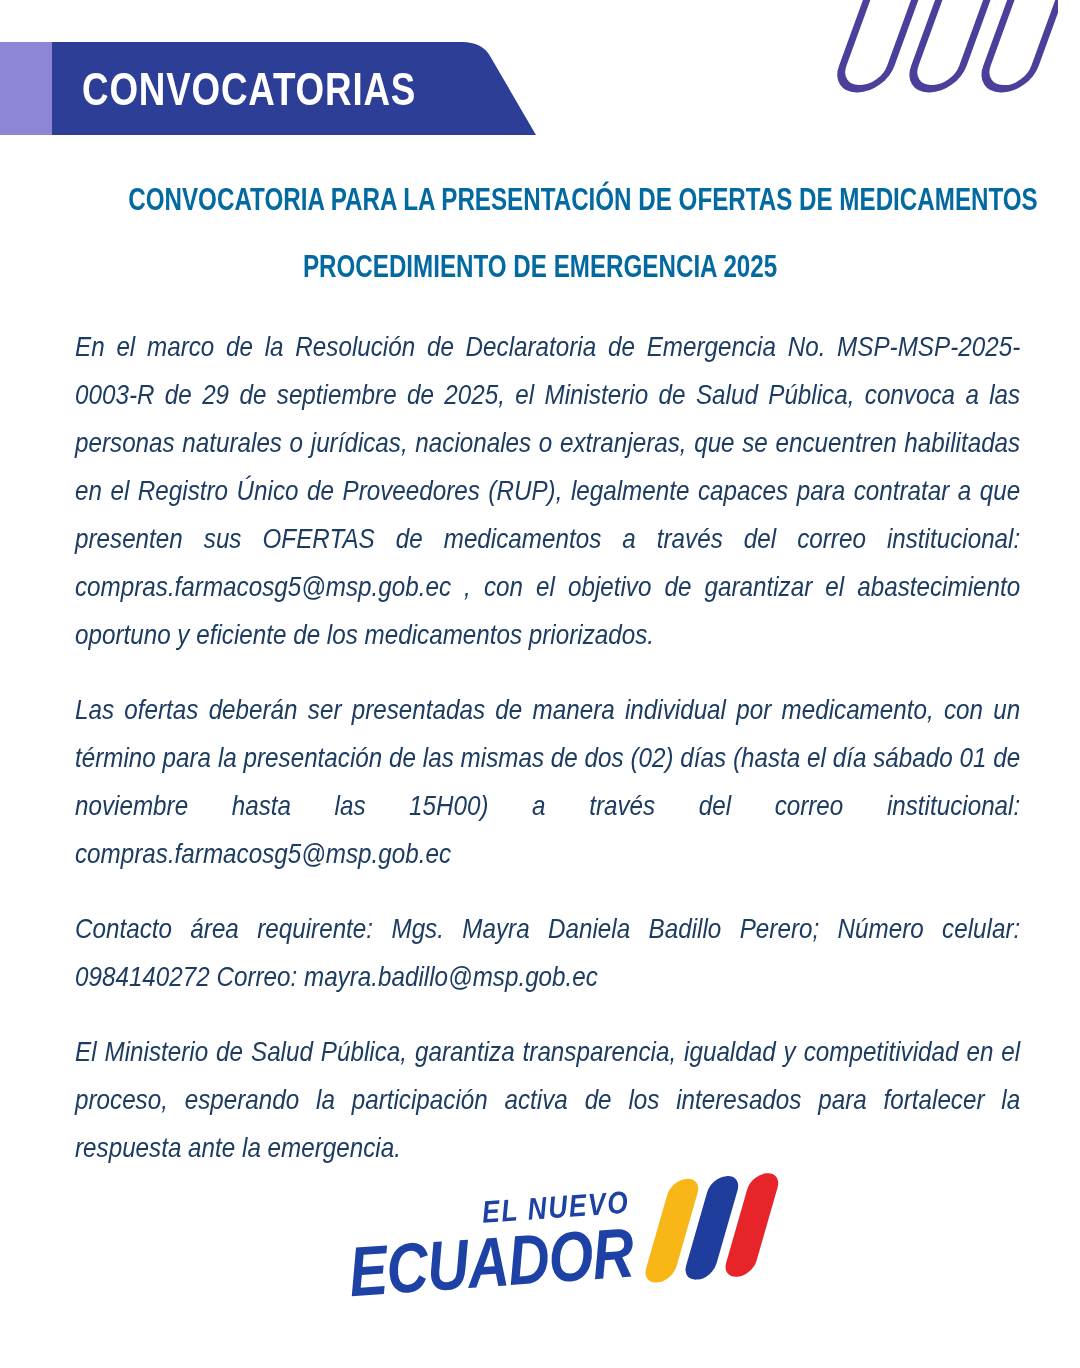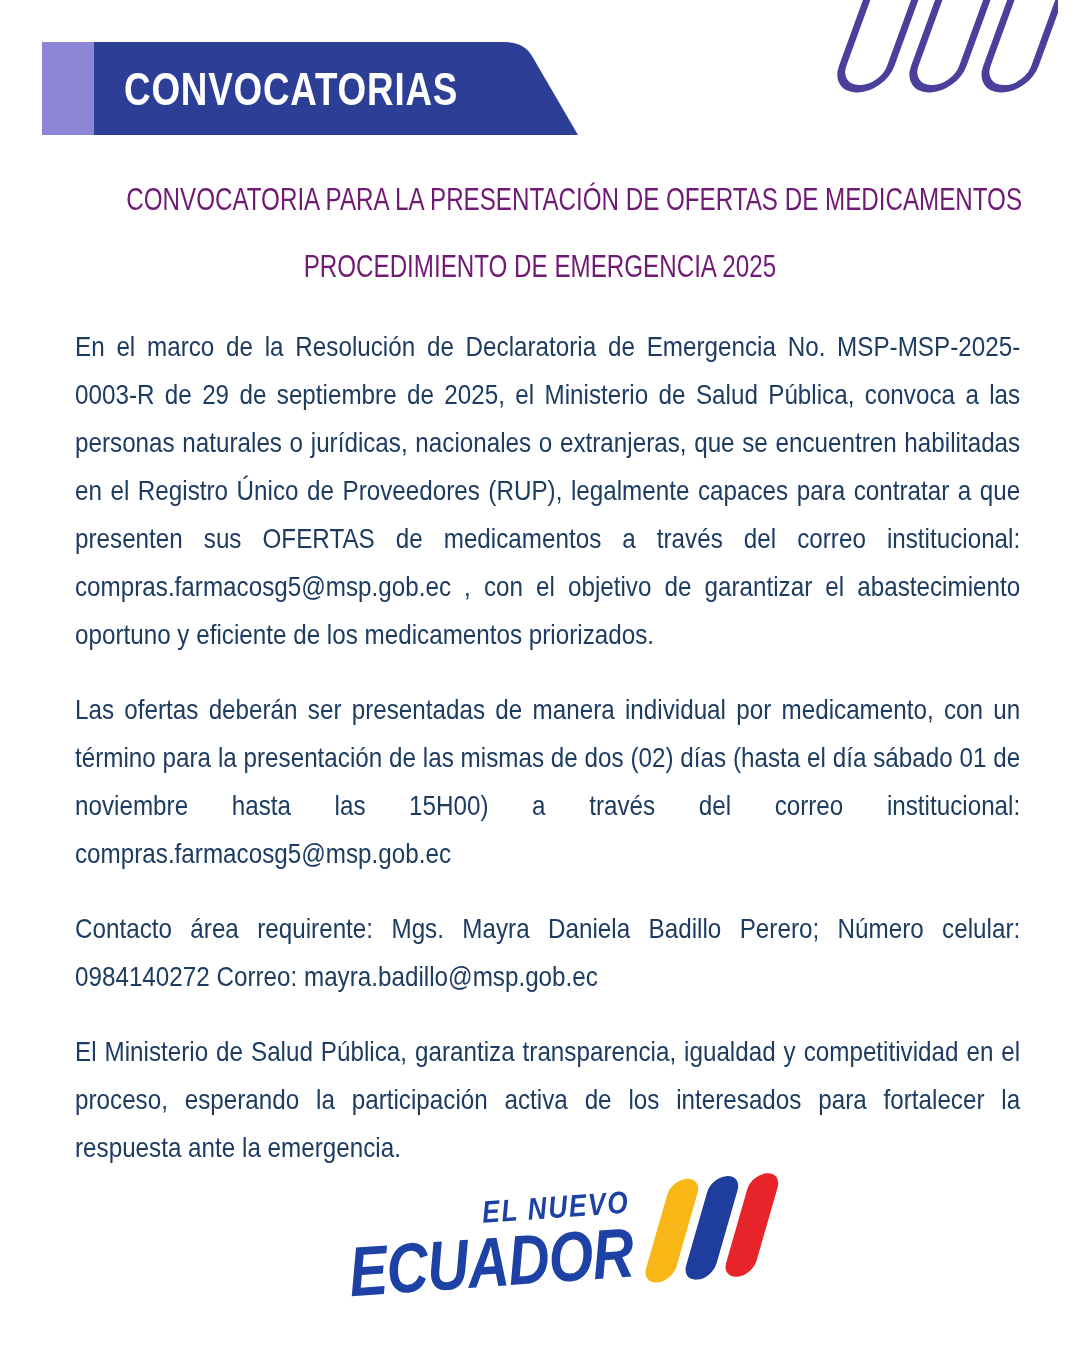--- a/index.html
+++ b/index.html
@@ -13,48 +13,48 @@
     margin:0 auto;
   }
 
   
   .decoration {
     position:absolute; top:0; right:22px;
     width:245px; height:104px;
   }
 
   
-  .banner { position:absolute; left:0; top:42px; width:560px; height:93px;margin-left:42px; }
+  .banner { position:absolute; left:0; top:42px; width:560px; height:93px; }
   .banner-accent {
     position:absolute; left:0; top:0; width:52px; height:93px;
     background:#8d86d7;
   }
   .banner-shape { position:absolute; left:52px; top:0; }
   .banner-title {
     position:absolute; left:82px; top:0; height:93px;
     display:flex; align-items:center;
     color:#ffffff; font-size:46px; font-weight:bold; letter-spacing:1px;
     transform:scaleX(0.80); transform-origin:0 50%;
     white-space:nowrap;
   }
 
   
   .headings {
     position:absolute; top:178px; left:0; width:1080px;
-    text-align:center; color:#701a75; font-weight:normal;
+    text-align:center; color:#0369a1; font-weight:bold;
   }
   .headings .line { font-size:31px; line-height:43px; }
   .headings .line > span {
     display:inline-block; transform:scaleX(0.78); transform-origin:50% 50%;
     white-space:nowrap;
   }
   .headings .subtitle { margin-top:24px; }
 
   
-  .content { position:absolute; top:322px; left:75px; width:945px; }
+  .content { position:absolute; top:322px; left:75px; width:945px;font-style:italic; }
   .content p {
     width:1112px;
     transform:scaleX(0.85); transform-origin:0 0;
     font-size:28.5px; line-height:48px;
     text-align:justify;
     color:#1d3c61;
     margin:0 0 27px 0;
   }
   .content p:last-child { margin-bottom:0; }
 

